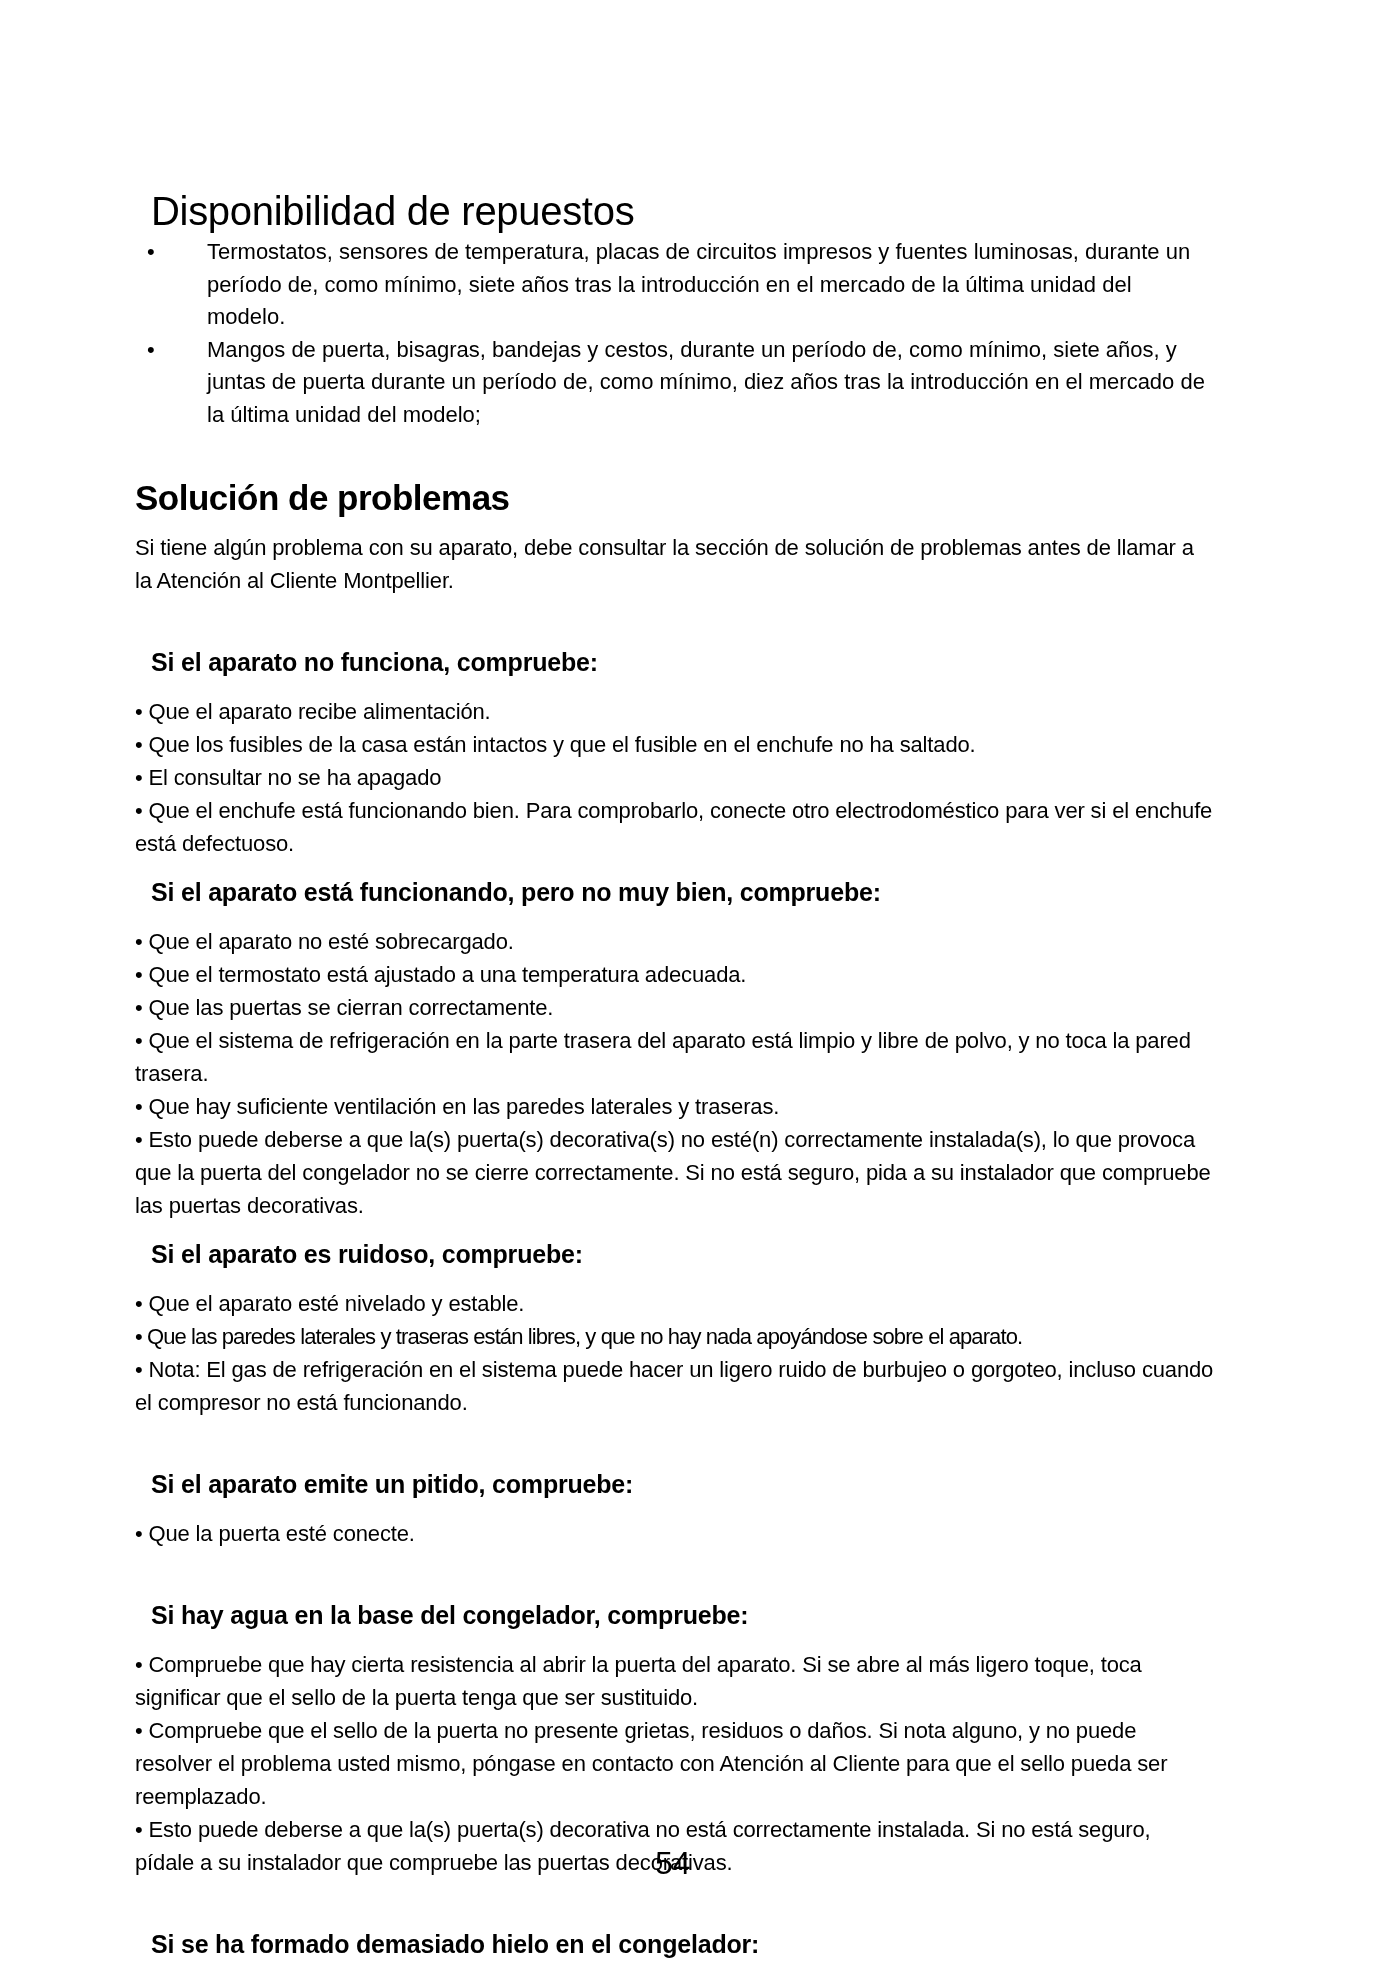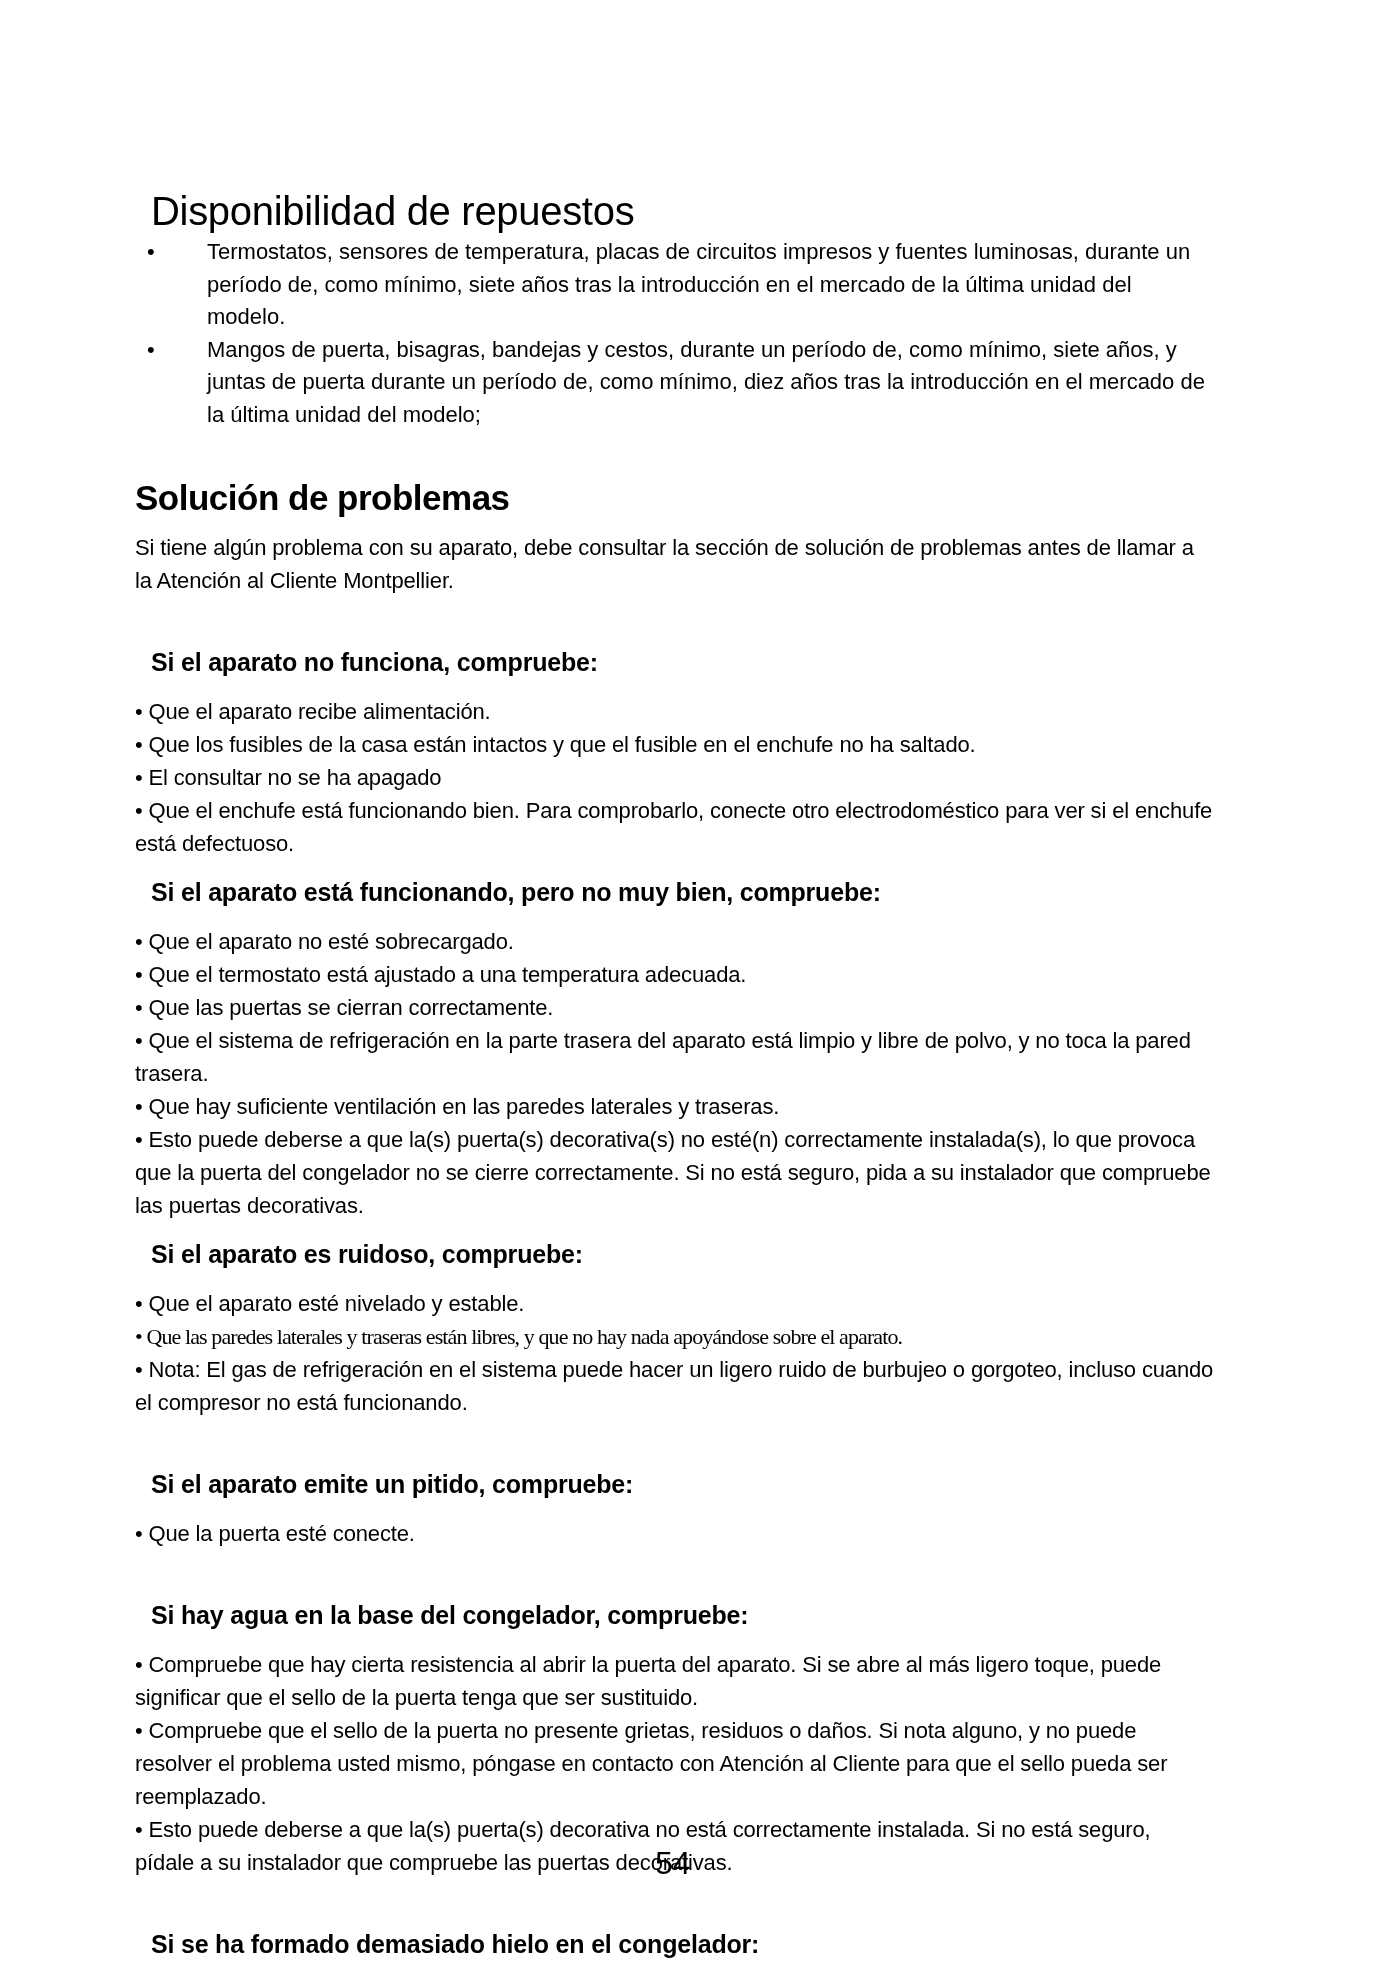--- a/index.html
+++ b/index.html
@@ -8,21 +8,21 @@
   .page { position: absolute; left: 135px; top: 0; width: 1080px; }
   .h2 { position: absolute; left: 16px; font-weight: normal; font-size: 40px; line-height: 36px; white-space: nowrap; letter-spacing: -0.3px; }
   .h1 { position: absolute; left: 0; font-weight: bold; font-size: 35px; line-height: 48px; white-space: nowrap; letter-spacing: -0.5px; }
   .list1 { position: absolute; left: 0; width: 1080px; margin: 0; padding: 0; list-style: none; }
   .list1 li { position: relative; padding-left: 72px; font-size: 22px; line-height: 32.5px; }
   .list1 li .dot { position: absolute; left: 12px; top: 0; }
   .block { position: absolute; left: 0; width: 1080px; }
   .para { margin: 0; font-size: 22px; line-height: 33px; letter-spacing: -0.15px; }
   .sub { margin: 16px; font-weight: bold; font-size: 25px; line-height: 33px; letter-spacing: -0.2px; }
   .item { margin: 0; font-size: 22px; line-height: 33px; letter-spacing: -0.15px; }
-  .item.condensed { letter-spacing: -0.9px; font-family: Liberation Serif, serif; }
+  .item.condensed { letter-spacing: -0.9px; }
   .gap { height: 33px; }
   .pagenum { position: absolute; left: 655px; top: 1843px; font-size: 32px; line-height: 40px; }
 </style>
 </head>
 <body>
 
 <div class="page">
 
   <div class="h2" style="top:193px;">Disponibilidad de repuestos</div>
 
@@ -70,21 +70,21 @@
     <div class="gap"></div>
 
     <div>
       <p class="sub">Si el aparato emite un pitido, compruebe:</p>
       <p class="item">• Que la puerta esté conecte.</p>
     </div>
     <div class="gap"></div>
 
     <div>
       <p class="sub">Si hay agua en la base del congelador, compruebe:</p>
-      <p class="item">• Compruebe que hay cierta resistencia al abrir la puerta del aparato. Si se abre al más ligero toque, puede significar que el sello de la puerta tenga que ser sustituido.</p>
+      <p class="item">• Compruebe que hay cierta resistencia al abrir la puerta del aparato. Si se abre al más ligero toque, toca significar que el sello de la puerta tenga que ser sustituido.</p>
       <p class="item">• Compruebe que el sello de la puerta no presente grietas, residuos o daños. Si nota alguno, y no puede resolver el problema usted mismo, póngase en contacto con Atención al Cliente para que el sello pueda ser reemplazado.</p>
       <p class="item">• Esto puede deberse a que la(s) puerta(s) decorativa no está correctamente instalada. Si no está seguro, pídale a su instalador que compruebe las puertas decorativas.</p>
     </div>
     <div class="gap"></div>
 
     <div>
       <p class="sub">Si se ha formado demasiado hielo en el congelador:</p>
     </div>
   </div>
 </div>

